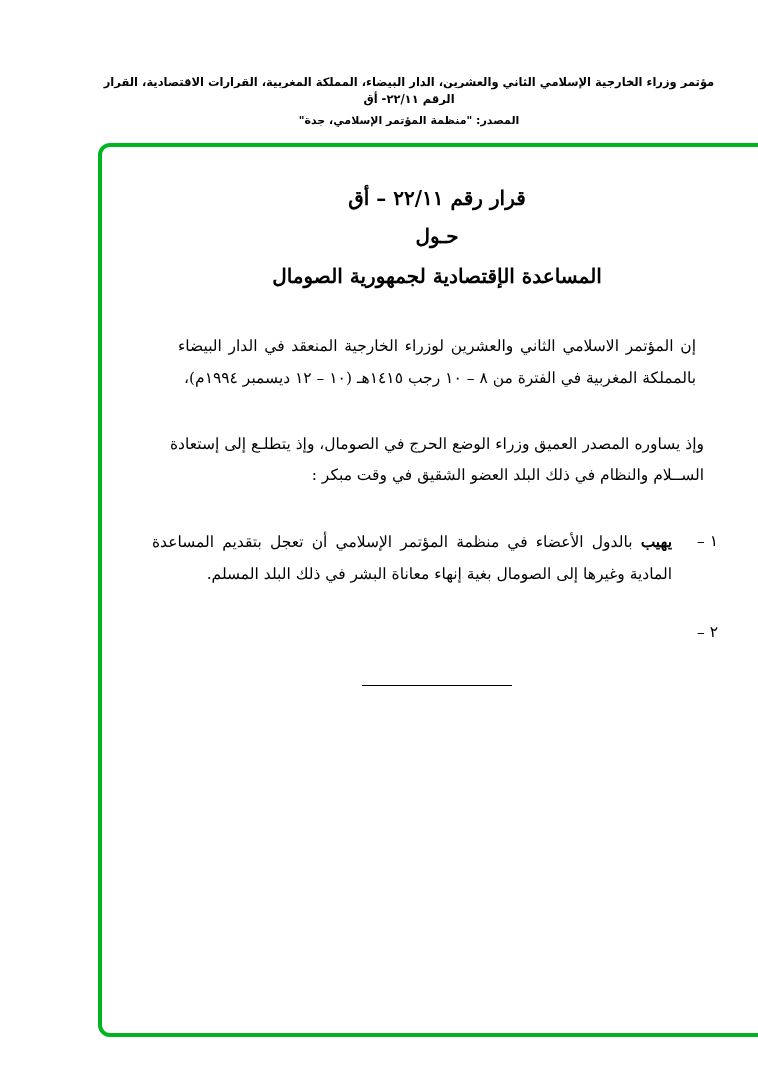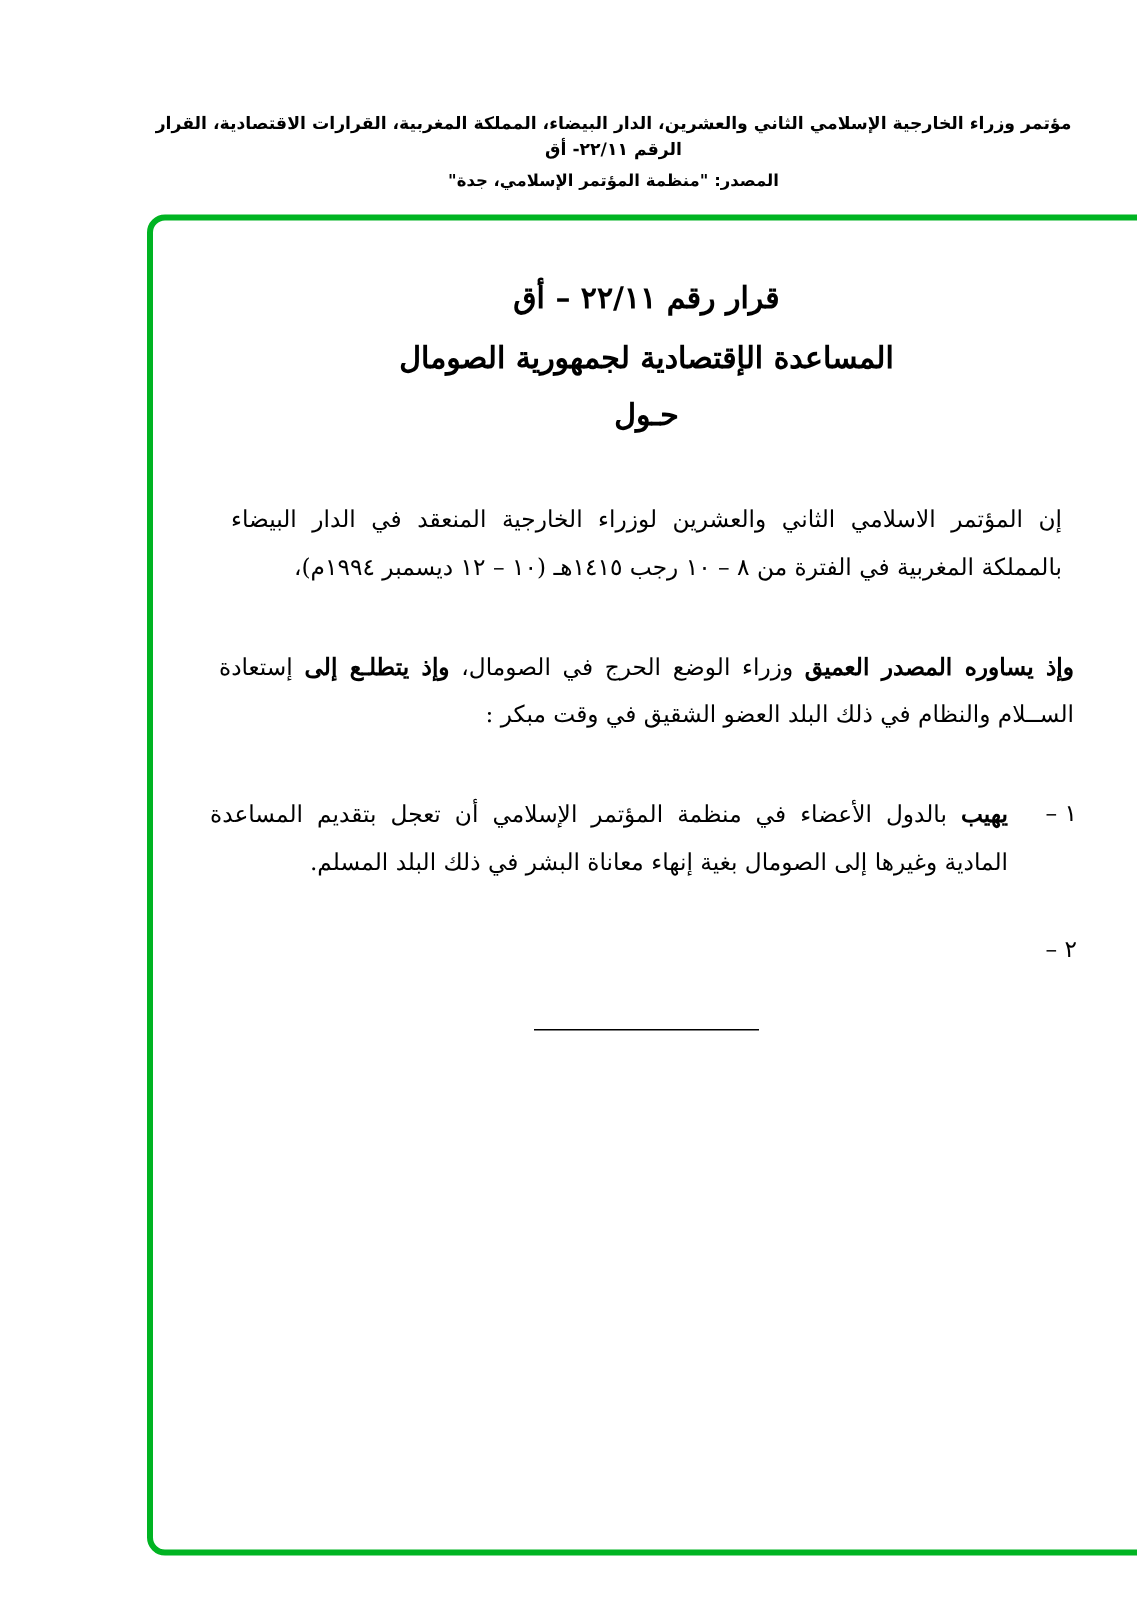--- a/index.html
+++ b/index.html
@@ -55,21 +55,21 @@
     height: 894px;
     border: 4px solid #00b422;
     border-radius: 12px;
     box-sizing: border-box;
     background: #ffffff;
   }
 
   .content {
     position: absolute;
     top: 22px;
-    left: 30px;
+    left: 42px;
     right: 46px;
     direction: rtl;
     text-align: right;
     font-family: "DejaVu Serif", "Liberation Serif", serif;
   }
 
   .title-block {
     text-align: center;
     margin-top: 10px;
   }
@@ -85,34 +85,34 @@
   .title-line.t3 {
     letter-spacing: 1px;
     margin-top: 2px;
   }
 
   .para {
     font-size: 15.5px;
     line-height: 2.05;
     text-align: justify;
     text-justify: inter-word;
-    margin: 4px;
+    margin: 16px;
   }
 
   .preamble {
     margin-top: 36px;
     padding: 0 18px 0 18px;
   }
 
   .whereas {
     margin-top: 34px;
     padding: 0 10px 0 10px;
   }
   .whereas b {
-    font-weight: bold;
+    font-weight: normal;
   }
 
   .clauses {
     margin-top: 34px;
   }
   .clause {
     display: flex;
     flex-direction: row;
     align-items: flex-start;
     margin-bottom: 26px;
@@ -154,22 +154,22 @@
   <div class="doc-header">
     <div class="line1">مؤتمر وزراء الخارجية الإسلامي الثاني والعشرين، الدار البيضاء، المملكة المغربية، القرارات الاقتصادية، القرار الرقم ٢٢/١١- أق</div>
     <div class="line2">المصدر:  "منظمة المؤتمر الإسلامي، جدة"</div>
   </div>
 
   <div class="frame">
     <div class="content">
 
       <div class="title-block">
         <div class="title-line t1">قرار رقم ٢٢/١١ – أق</div>
+        <div class="title-line t2">حـول</div>
         <div class="title-line t3">المساعدة الإقتصادية لجمهورية الصومال</div>
-        <div class="title-line t2">حـول</div>
       </div>
 
       <p class="para preamble">إن المؤتمر الاسلامي الثاني والعشرين لوزراء الخارجية  المنعقد في الدار البيضاء بالمملكة المغربية في الفترة من ٨ – ١٠ رجب ١٤١٥هـ (١٠ – ١٢ ديسمبر ١٩٩٤م)،</p>
 
       <p class="para whereas">
         <b>وإذ يساوره المصدر العميق</b><span> وزراء الوضع الحرج في الصومال، </span><b>وإذ يتطلـع إلى</b><span> إستعادة الســلام والنظام في ذلك البلد العضو الشقيق في وقت مبكر :</span>
       </p>
 
       <div class="clauses">
 

